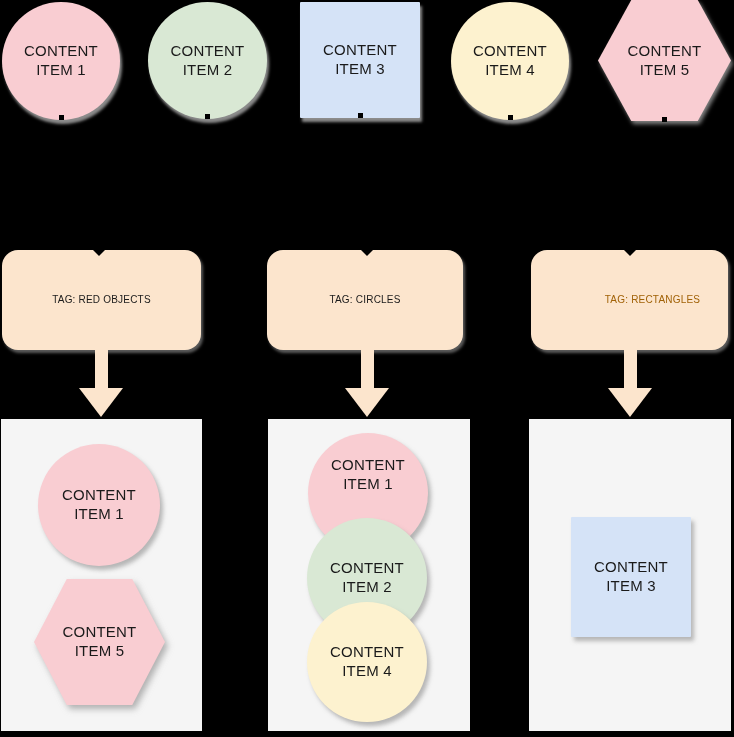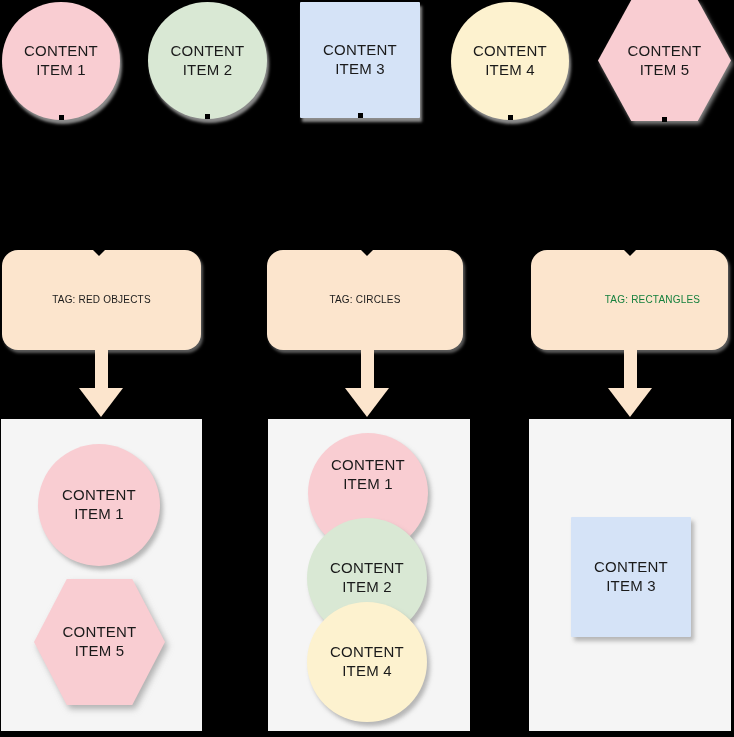--- a/index.html
+++ b/index.html
@@ -138,21 +138,21 @@
   <div class="stub" style="left:508px; top:115px;"></div>
   <div class="stub" style="left:662px; top:117px;"></div>
 
   <div class="tag" style="left: 2px; width: 199px; background: rgb(252, 229, 205);">
     <span class="lbl" style="color: rgb(26, 26, 26);">TAG: RED OBJECTS</span>
   </div>
   <div class="tag" style="left: 267px; width: 196px; background: rgb(252, 229, 205);">
     <span class="lbl" style="color: rgb(26, 26, 26);">TAG: CIRCLES</span>
   </div>
   <div class="tag" style="left: 531px; width: 197px; background: rgb(252, 229, 205);">
-    <span class="lbl" style="color: #15803d; margin-left: 46px;">TAG: RECTANGLES</span>
+    <span class="lbl" style="color: #a16207; margin-left: 46px;">TAG: RECTANGLES</span>
   </div>
 
   <div class="notch" style="left:93px;"></div>
   <div class="notch" style="left:361px;"></div>
   <div class="notch" style="left:624px;"></div>
 
   <div class="arrow" style="left:79px;">
     <div class="arrow-stem" style="background: rgb(252, 229, 205);"></div>
     <div class="arrow-head" style="border-top-color: rgb(252, 229, 205);"></div>
   </div>

